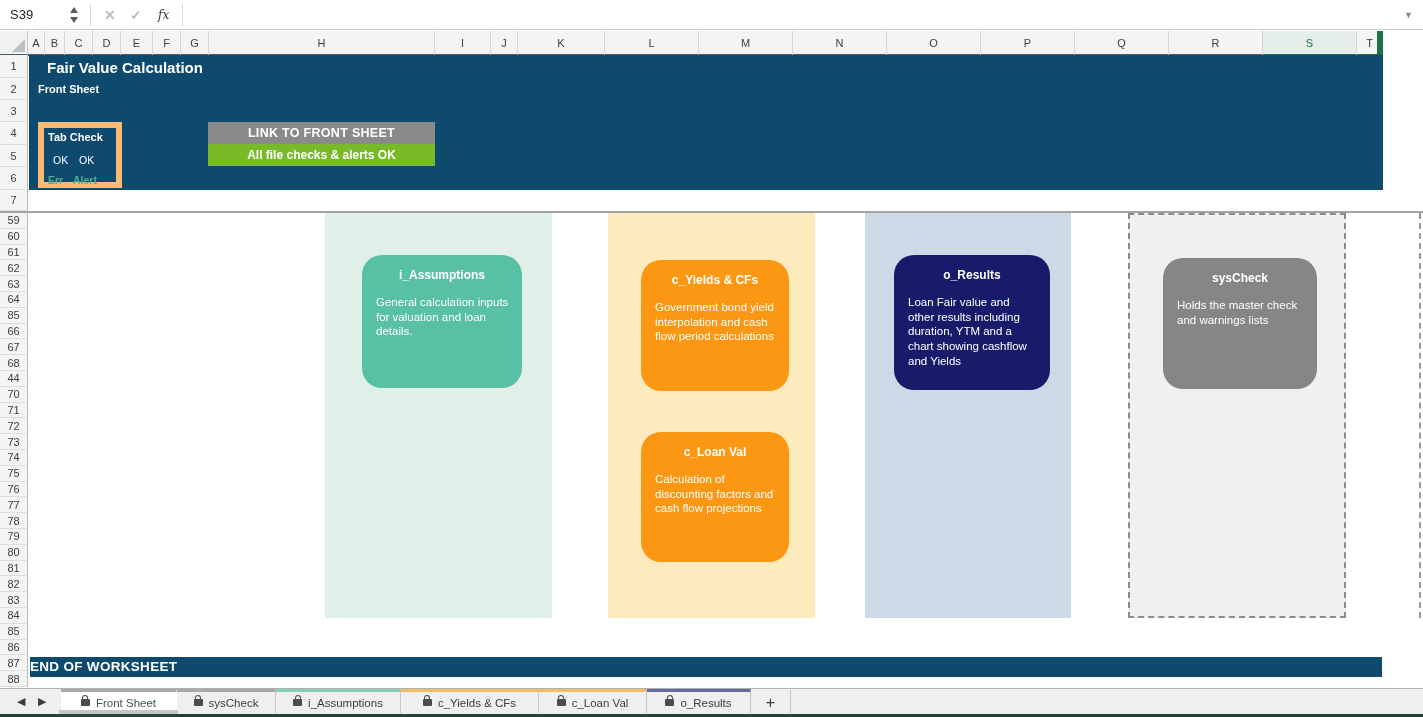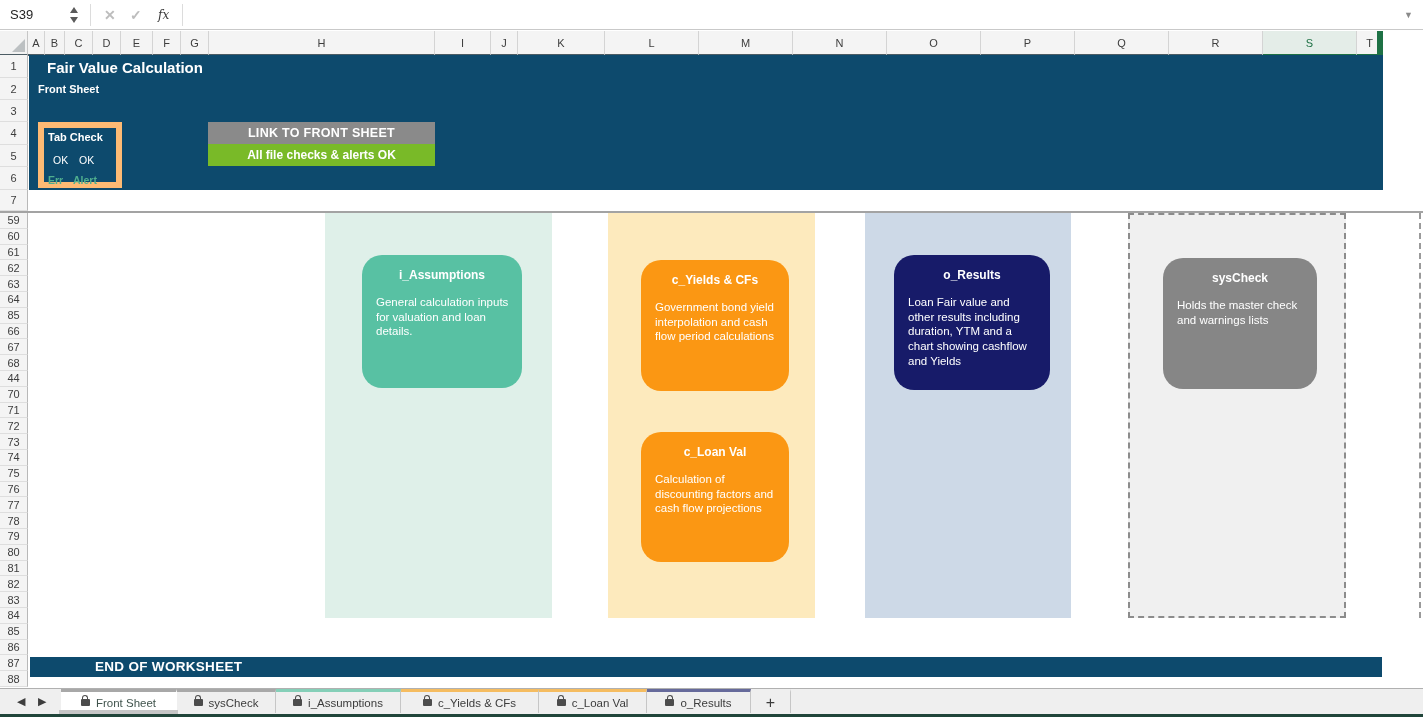--- a/index.html
+++ b/index.html
@@ -61,21 +61,21 @@
   .panel{position:absolute;top:213px;height:405px;box-sizing:border-box;}
   .panel.dashed{border:2px dashed #8c8c8c;}
   .card{position:absolute;border-radius:20px;color:#fff;}
   .card-title{text-align:center;font-weight:bold;font-size:12px;margin-top:13px;}
   .card-body{font-size:11.5px;margin:13px 11px 0 14px;line-height:1.28;}
   .right-dash{position:absolute;left:1419px;top:213px;height:405px;width:0;
               border-left:2px dashed #9a9a9a;}
 
   
   .end-bar{position:absolute;left:30px;top:657px;width:1352px;height:20px;background:#0d4a6d;
-           color:#fff;font-weight:bold;font-size:13.5px;line-height:20px;padding-left:65px;
+           color:#fff;font-weight:bold;font-size:13.5px;line-height:20px;
            box-sizing:border-box;letter-spacing:0.3px;}
 
   
   .tab-bar{position:absolute;left:0;top:688px;width:1423px;height:29px;background:#efefef;
            border-top:1px solid #b0b0b0;box-sizing:border-box;}
   .nav-arrow{position:absolute;top:0;height:24px;line-height:24px;font-size:11px;color:#3d3d3d;cursor:default;}
   .tabs{position:absolute;left:61px;top:0;display:flex;height:24px;}
   .tab{box-sizing:border-box;height:24px;display:flex;align-items:center;justify-content:center;
        font-size:11.5px;color:#3c3c3c;border-top:3px solid transparent;
        border-right:1px solid #c6c6c6;position:relative;background:transparent;}

